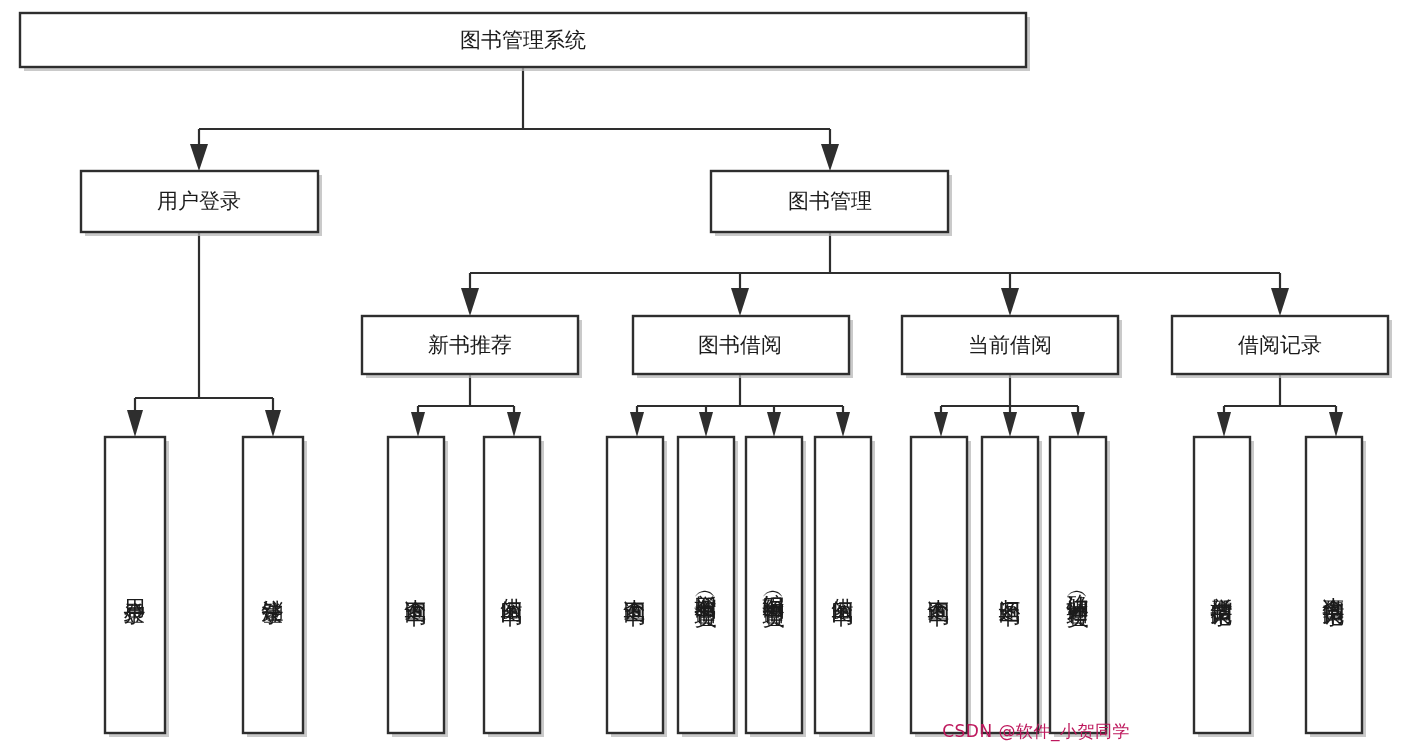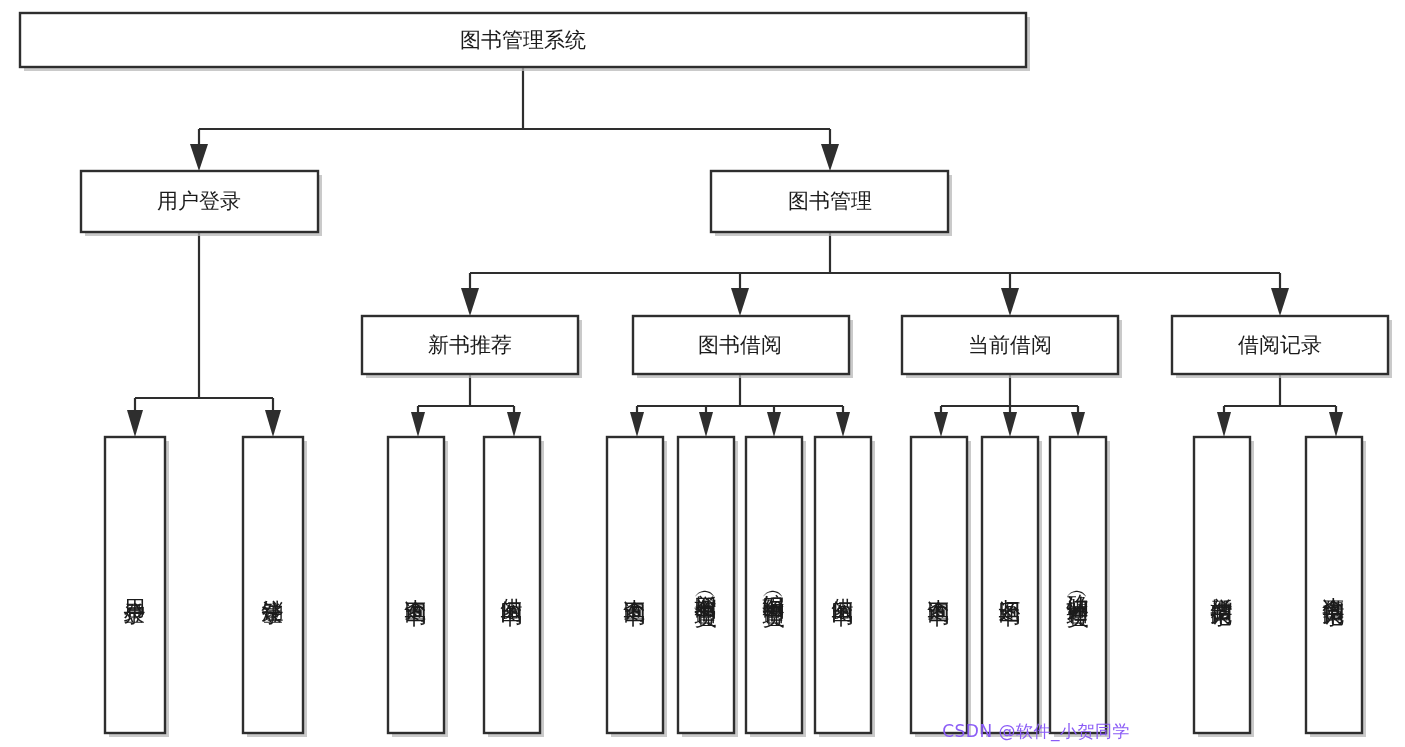--- a/index.html
+++ b/index.html
@@ -68,21 +68,21 @@
     color: #1b1b1b;
     white-space: nowrap;
     pointer-events: none;
   }
   .watermark {
     position: absolute;
     right: 8px;
     bottom: 4px;
     font-family: "DejaVu Sans", "Liberation Sans", sans-serif;
     font-size: 17px;
-    color: #8b5cf6;
+    color: #be185d;
     letter-spacing: 0.5px;
     user-select: none;
   }
 </style>
 </head>
 <body>
 
 <div id="diagram-root">
 
   <svg id="flow-svg" viewBox="0 0 1405 747">

